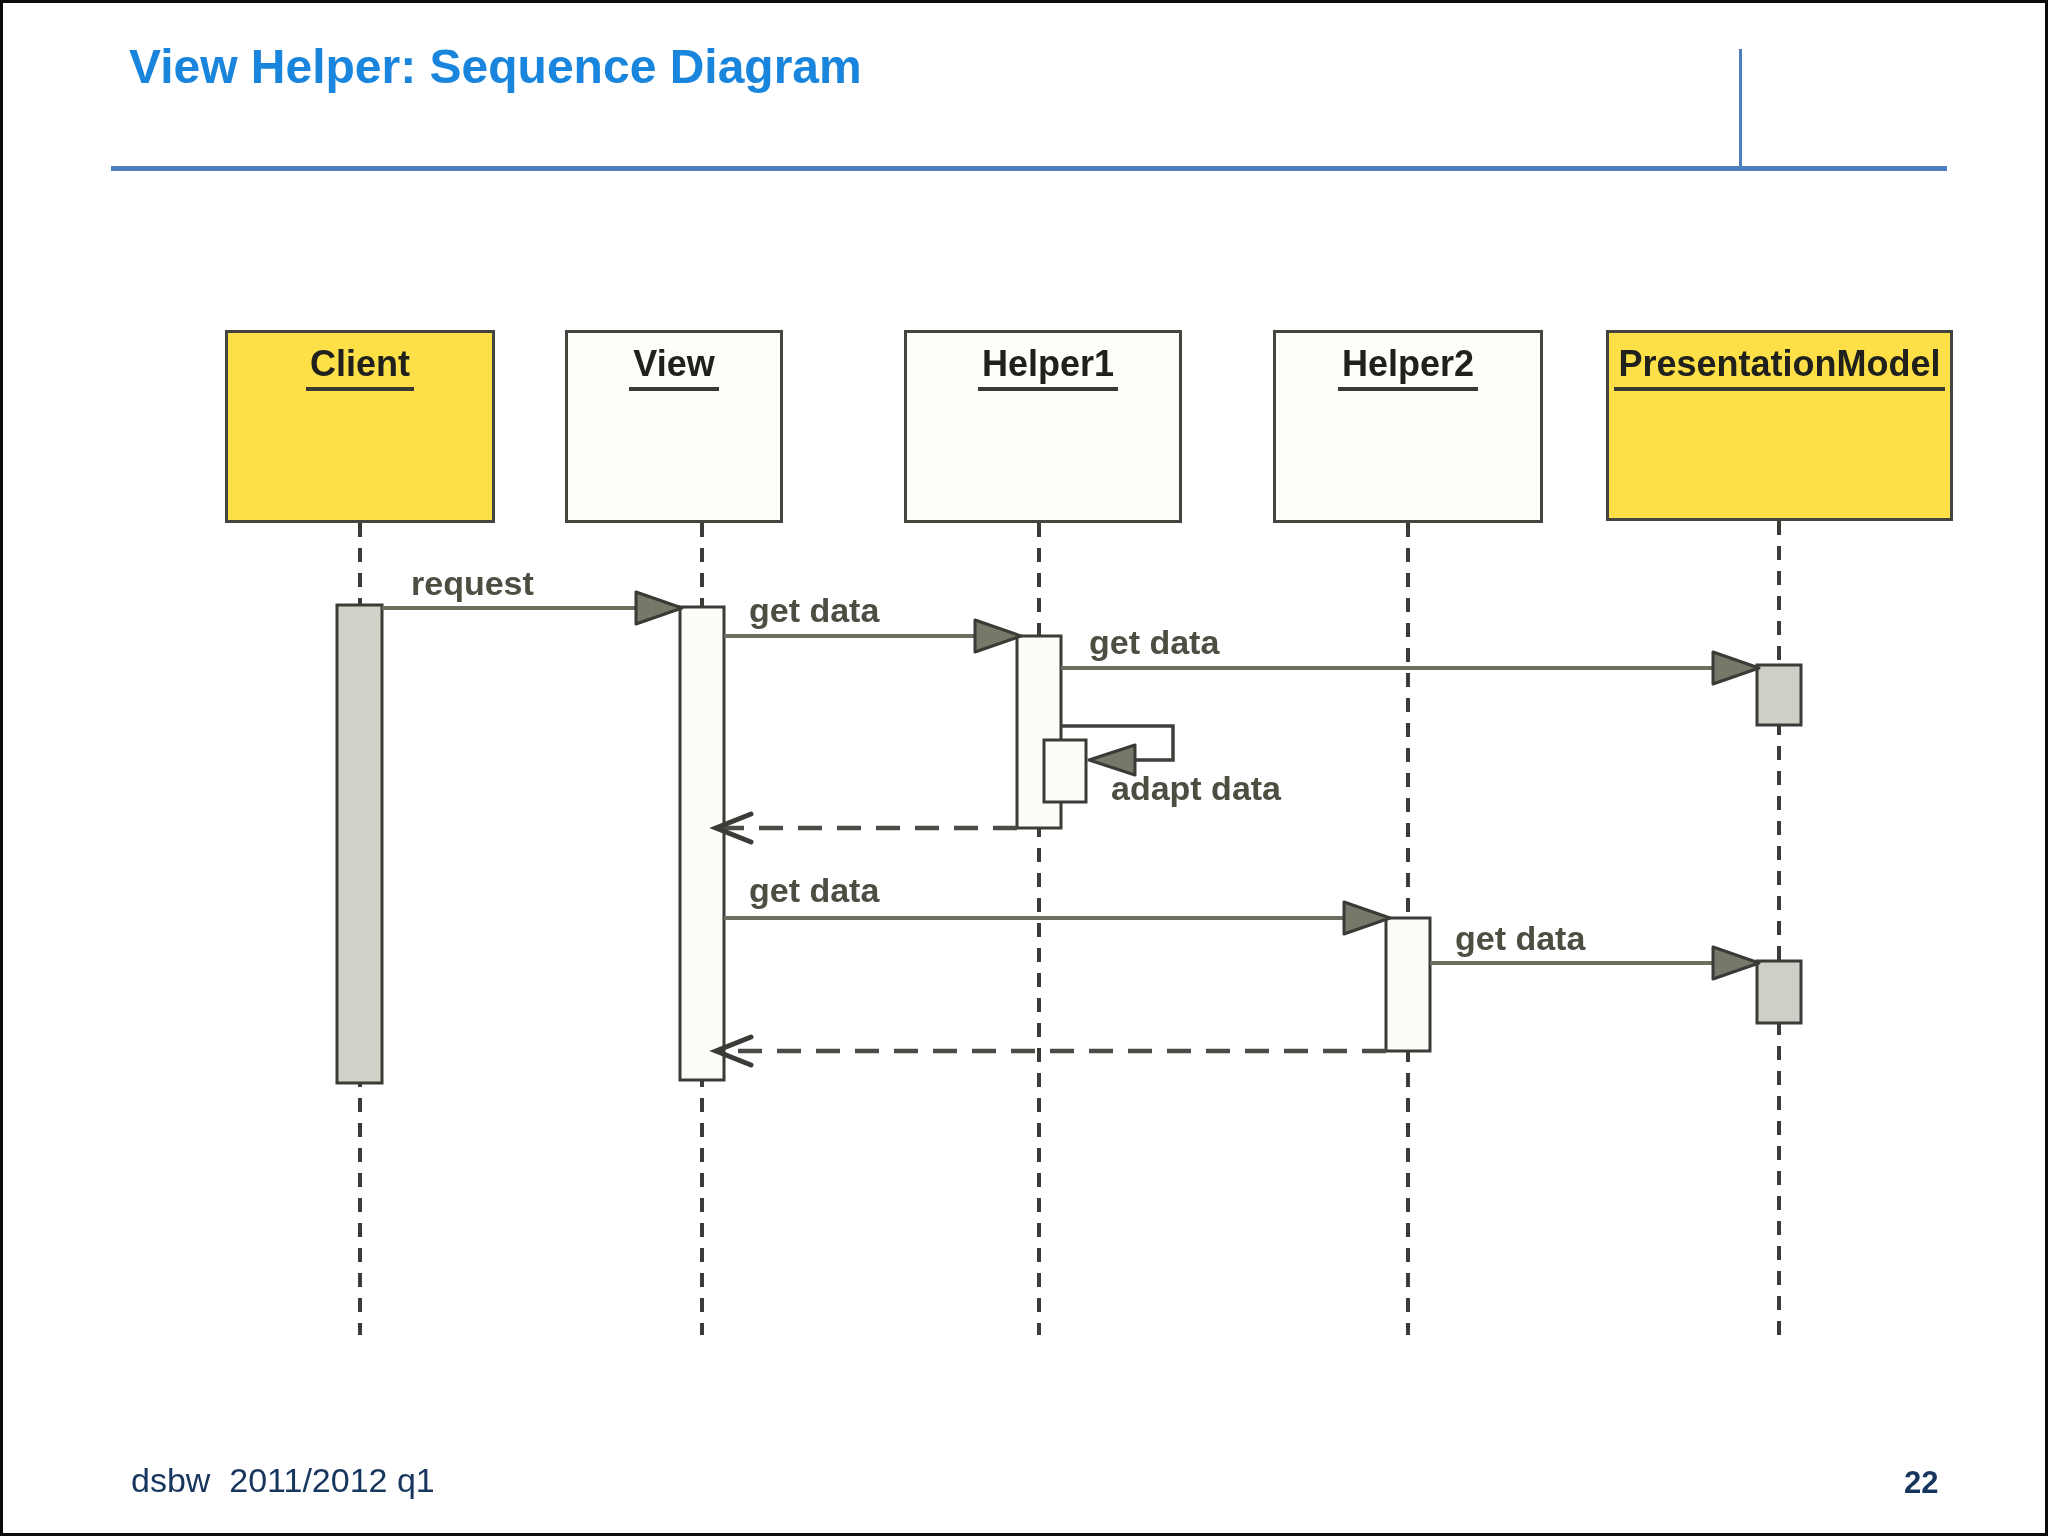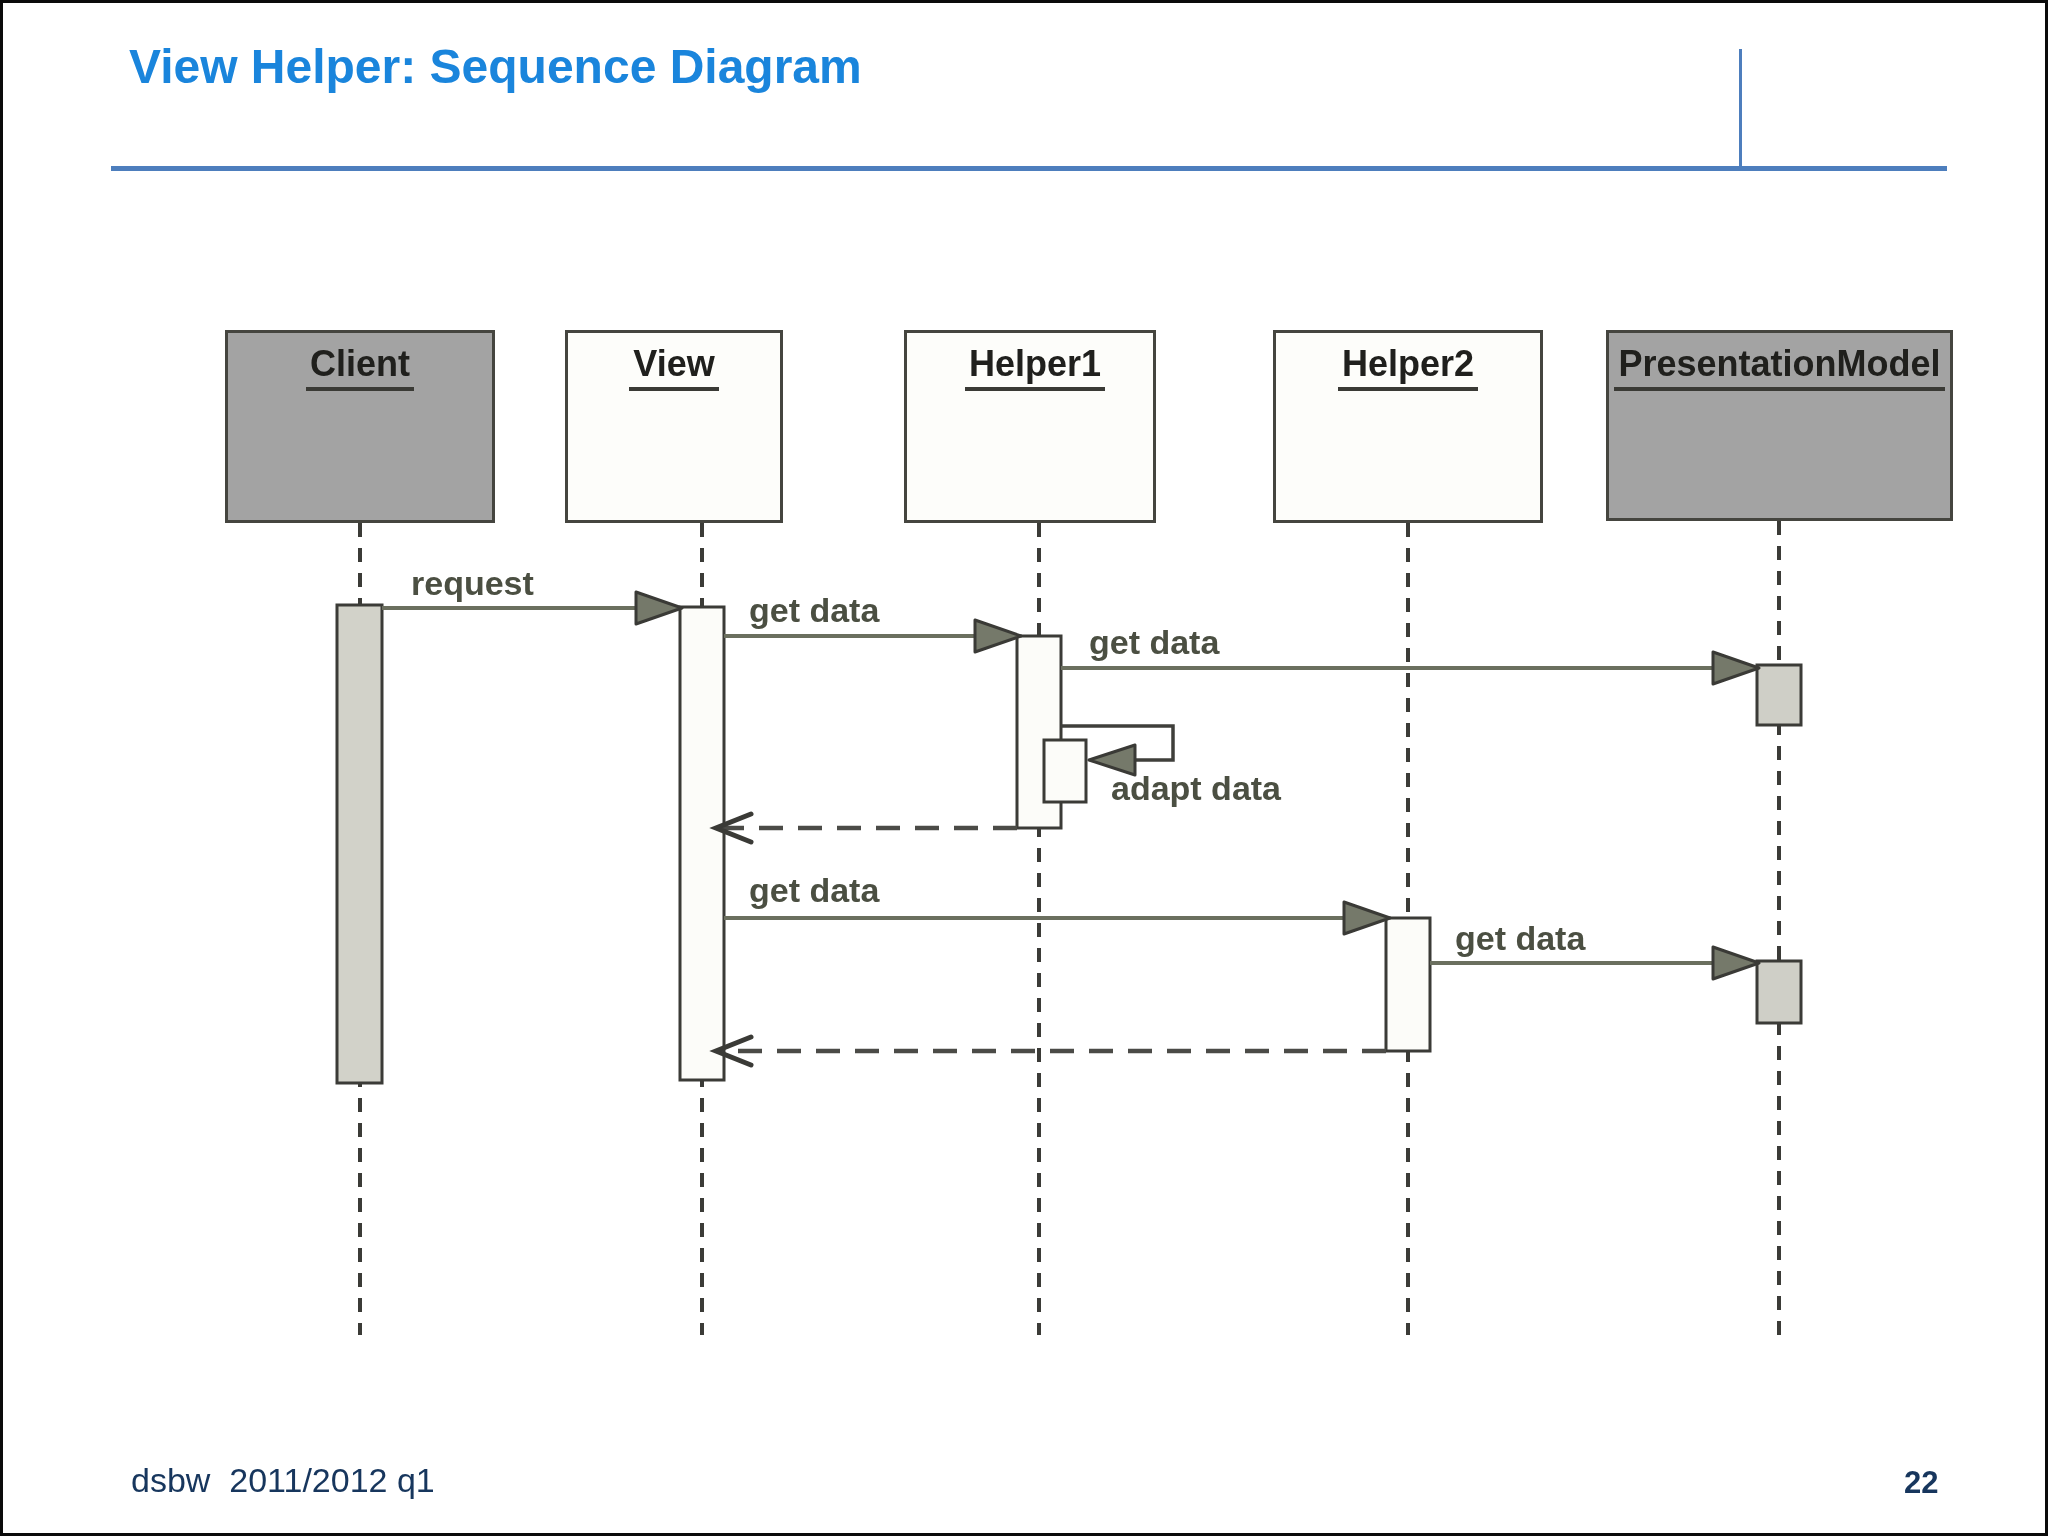--- a/index.html
+++ b/index.html
@@ -36,21 +36,21 @@
   .diagram{position:absolute;left:0;top:0;width:2048px;height:1536px;}
   svg.wires{position:absolute;left:0;top:0;}
 
   .headbox{
     position:absolute;height:193px;
     border:3px solid #45453f;
     box-sizing:border-box;
     display:flex;justify-content:center;align-items:flex-start;
     padding-top:10px;
   }
-  .headbox.shaded{background:#a3a3a3;}
+  .headbox.shaded{background:#fde047;}
   .headbox.plain{background:#fdfdfa;}
   .headbox .obj-label{
     font-size:36px;font-weight:bold;color:#20201d;
     border-bottom:4px solid #3a3a35;padding:0 4px 2px 4px;
     white-space:nowrap;
   }
 
   .msg-label{
     position:absolute;
     font-size:34px;font-weight:bold;color:#4b4f42;
@@ -117,21 +117,21 @@
       <line x1="1383" y1="1048" x2="716" y2="1048" stroke="#4b4b47" stroke-width="4.5" stroke-dasharray="24 15"></line>
       <path d="M748 1034 L713 1048 L748 1062" fill="none" stroke="#3a3a36" stroke-width="5" stroke-linecap="round"></path>
     </svg>
 
     <div class="headbox shaded" style="left:222px;top:327px;width:270px;">
       <span class="obj-label">Client</span>
     </div>
     <div class="headbox plain" style="left:562px;top:327px;width:218px;">
       <span class="obj-label">View</span>
     </div>
-    <div class="headbox plain" style="left:901px;top:327px;width:252px;padding-left:10px;">
+    <div class="headbox plain" style="left:901px;top:327px;width:278px;padding-left:10px;">
       <span class="obj-label">Helper1</span>
     </div>
     <div class="headbox plain" style="left:1270px;top:327px;width:270px;">
       <span class="obj-label">Helper2</span>
     </div>
     <div class="headbox shaded" style="left:1603px;top:327px;width:347px;height:191px;">
       <span class="obj-label">PresentationModel</span>
     </div>
 
     <div class="msg-label" style="left:408px;top:561px;">request</div>

